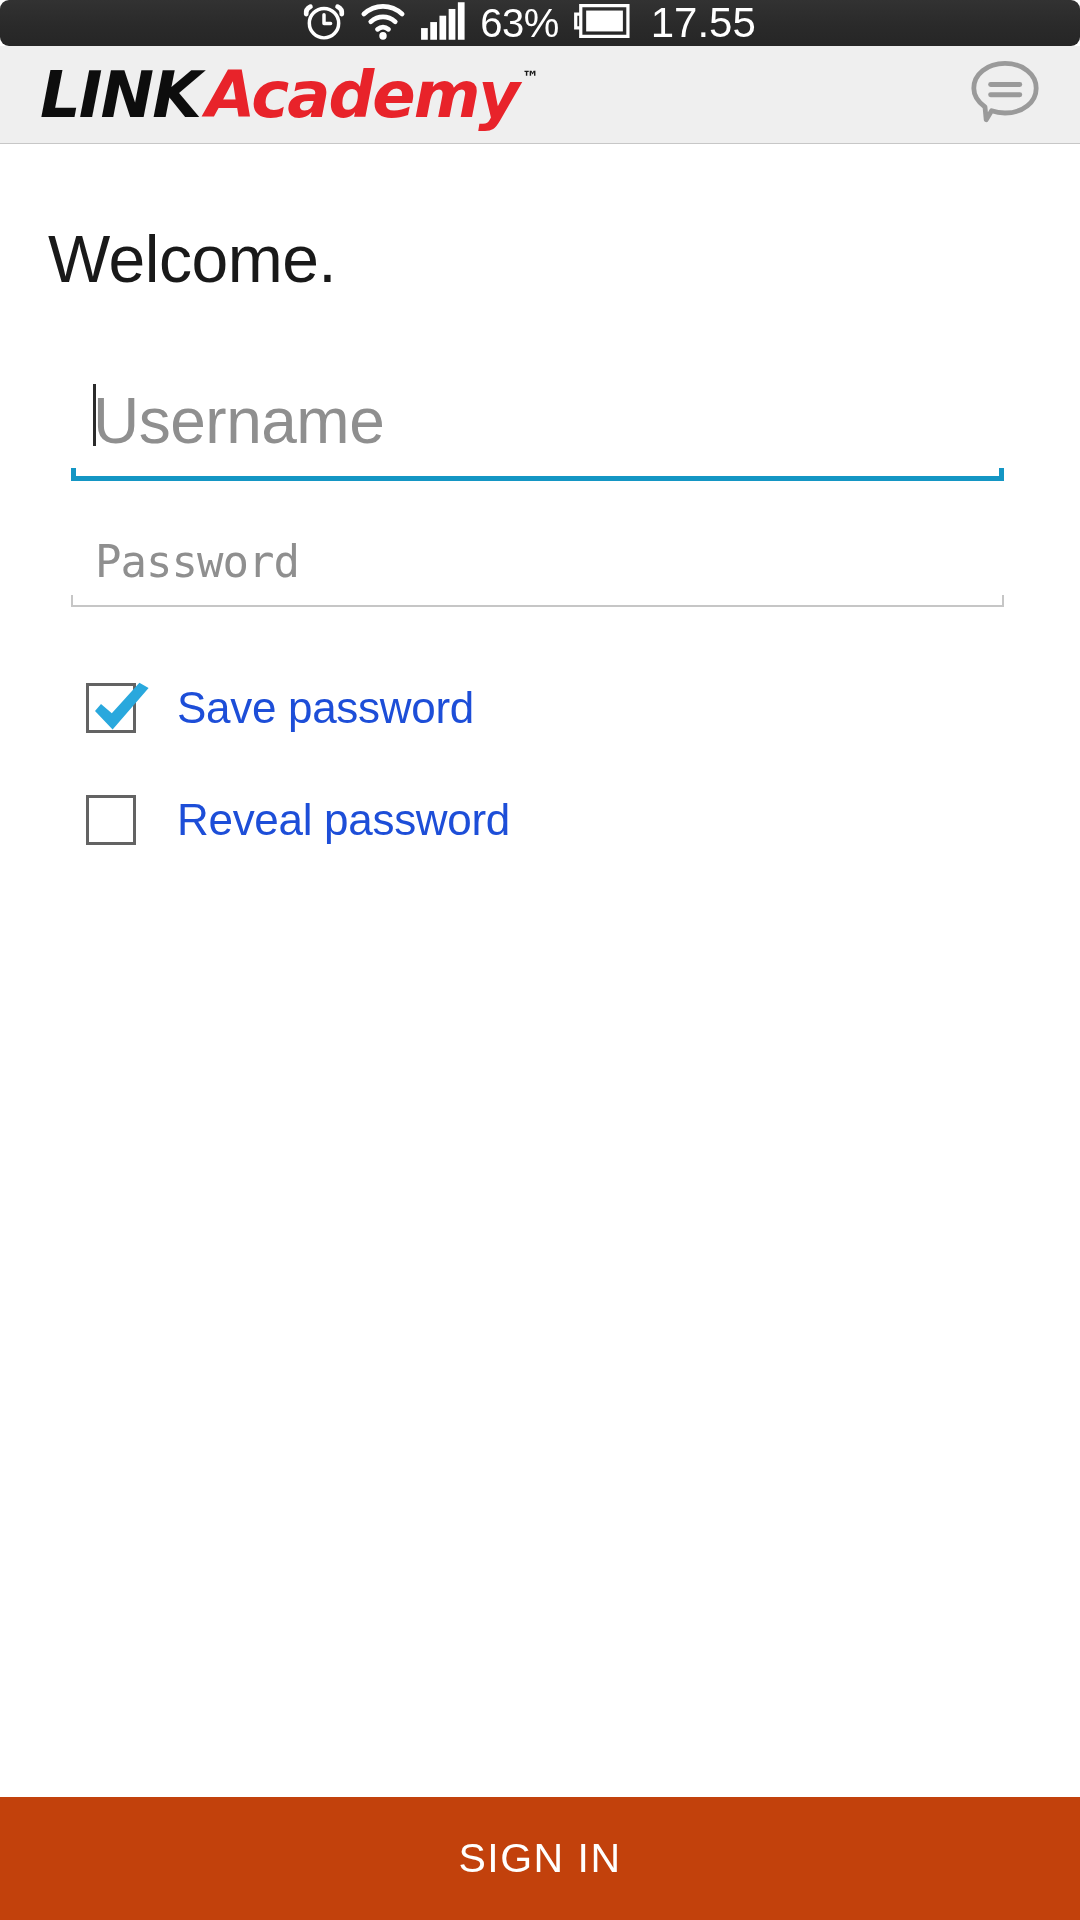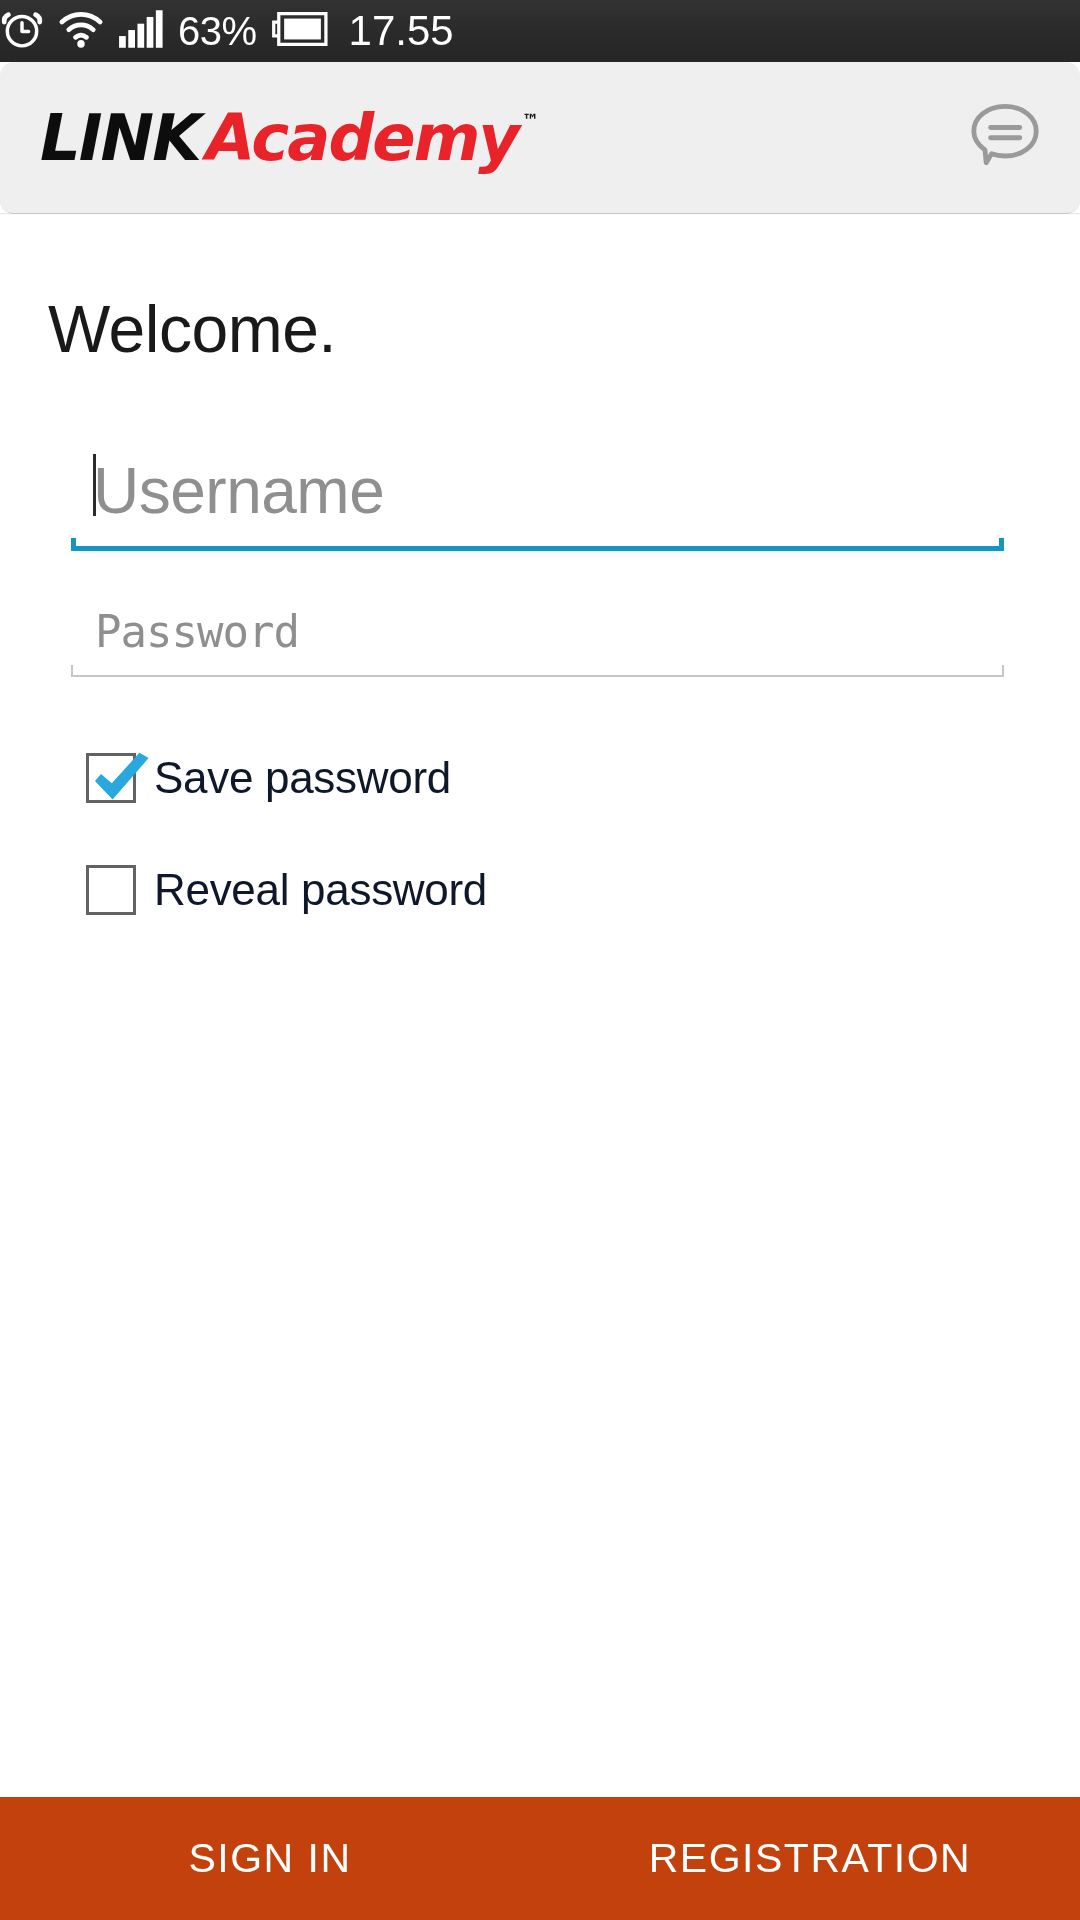--- a/index.html
+++ b/index.html
@@ -16,29 +16,30 @@
     position: relative;
     width: 1080px;
     height: 1920px;
     background: #ffffff;
     display: flex;
     flex-direction: column;
   }
 
   
   .status-bar {
-    height: 62px;
+    height: 46px;
     background: #2b2b2b;
     background-image: linear-gradient(180deg, #323232 0%, #2a2a2a 55%, #262626 100%);
     display: flex;
     align-items: center;
-    justify-content: flex-start;
+    justify-content: center;
     padding-right: 22px;
     flex: none;
     color: #ffffff;
+    border-radius: 9px;
   }
   .status-right {
     display: flex;
     align-items: center;
     gap: 14px;
   }
   .sb-icon { display: block; }
   .sb-battery-pct {
     font-size: 40px;
     font-weight: 400;
@@ -50,30 +51,29 @@
     font-size: 42px;
     font-weight: 400;
     letter-spacing: 0px;
     line-height: 1;
     margin-left: 6px;
     font-family: "Liberation Sans", sans-serif;
   }
 
   
   .app-header {
-    height: 152px;
+    height: 98px;
     background: #efefef;
     border-bottom: 1px solid #dcdcdc;
     display: flex;
     align-items: center;
     justify-content: space-between;
     padding: 0 32px 0 40px;
     flex: none;
     position: relative;
-    border-radius: 14px;
   }
   .header-shadow {
     position: absolute;
     left: 0; right: 0;
     top: 100%;
     height: 8px;
     background: linear-gradient(180deg, rgba(0,0,0,0.10) 0%, rgba(0,0,0,0.0) 100%);
     pointer-events: none;
   }
   .logo {
@@ -226,22 +226,22 @@
     left: -10px;
     top: -18px;
     width: 82px;
     height: 82px;
     pointer-events: none;
   }
   .check-label {
     font-family: "Liberation Sans", sans-serif;
     font-size: 44px;
     font-weight: 400;
-    color: #0f172a;
-    margin-left: 18px;
+    color: #1d4ed8;
+    margin-left: 41px;
     line-height: 1;
     letter-spacing: -0.3px;
   }
 
   
   .bottom-bar {
     height: 123px;
     background: #c2410c;
     display: flex;
     align-items: stretch;
@@ -364,16 +364,15 @@
 
     <div class="check-row check-reveal">
       <span class="checkbox"></span>
       <span class="check-label">Reveal password</span>
     </div>
 
   </div>
 
   <div class="bottom-bar">
     <button class="bottom-btn">SIGN IN</button>
-    <button class="bottom-btn">REGISTRATION</button>
   </div>
 
 </div>
 
 </body></html>

